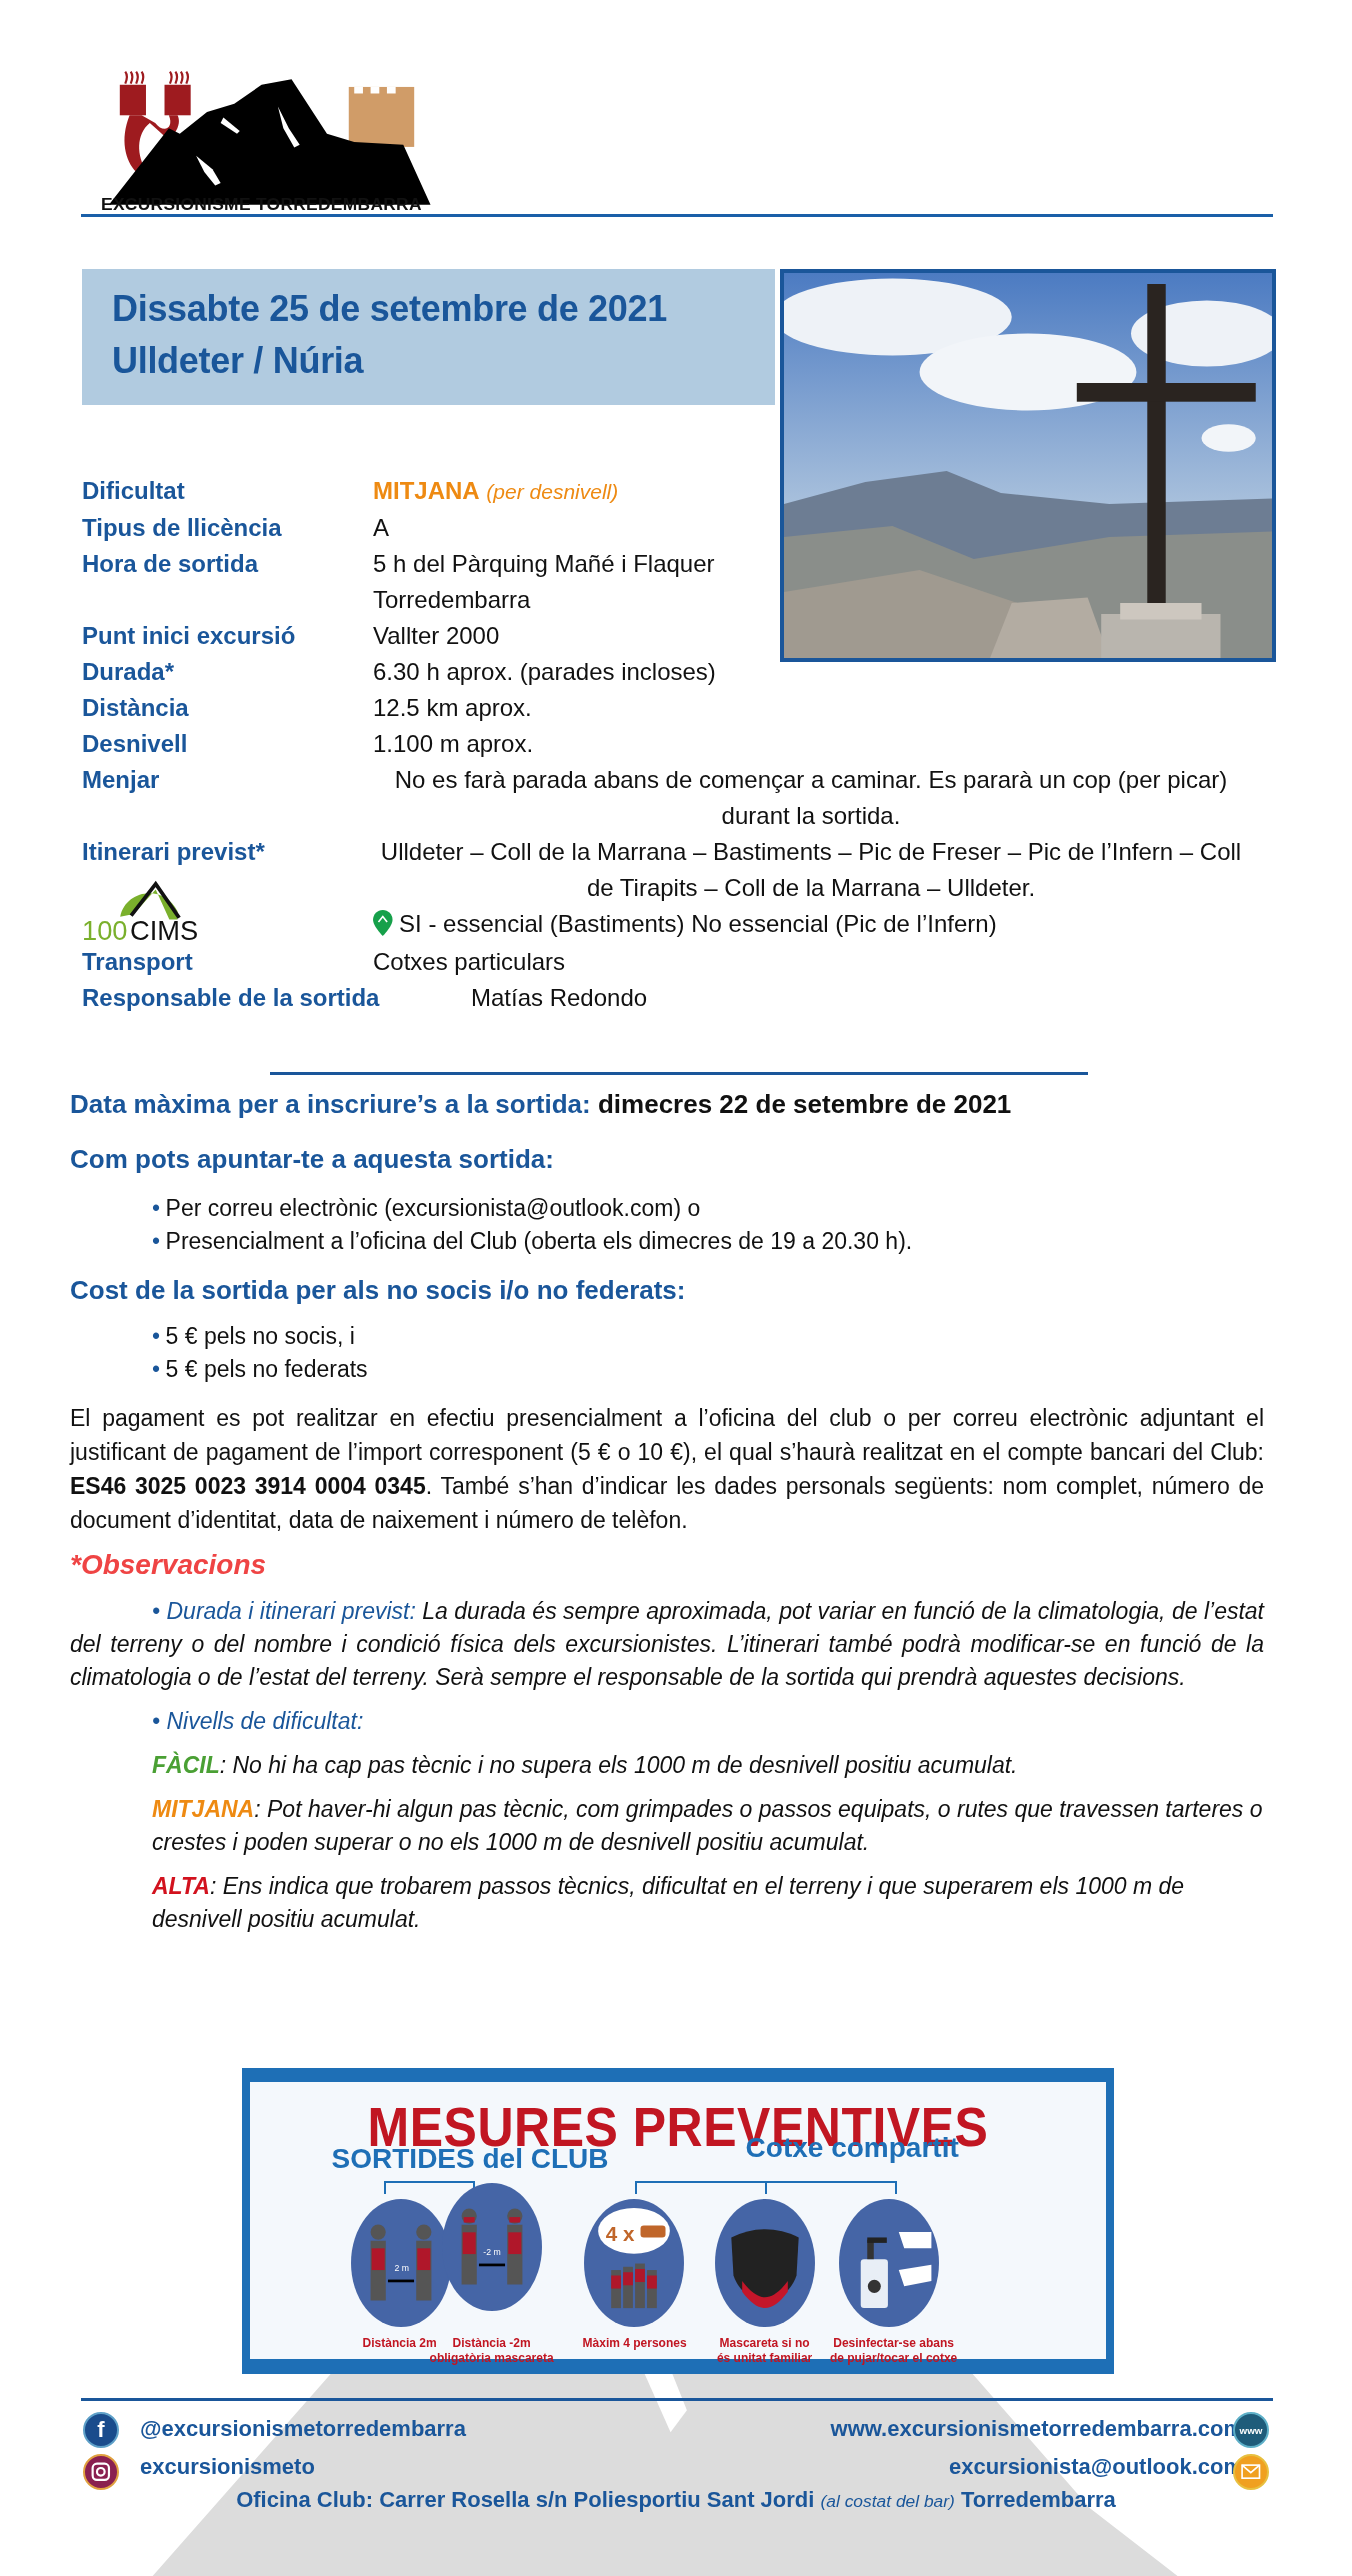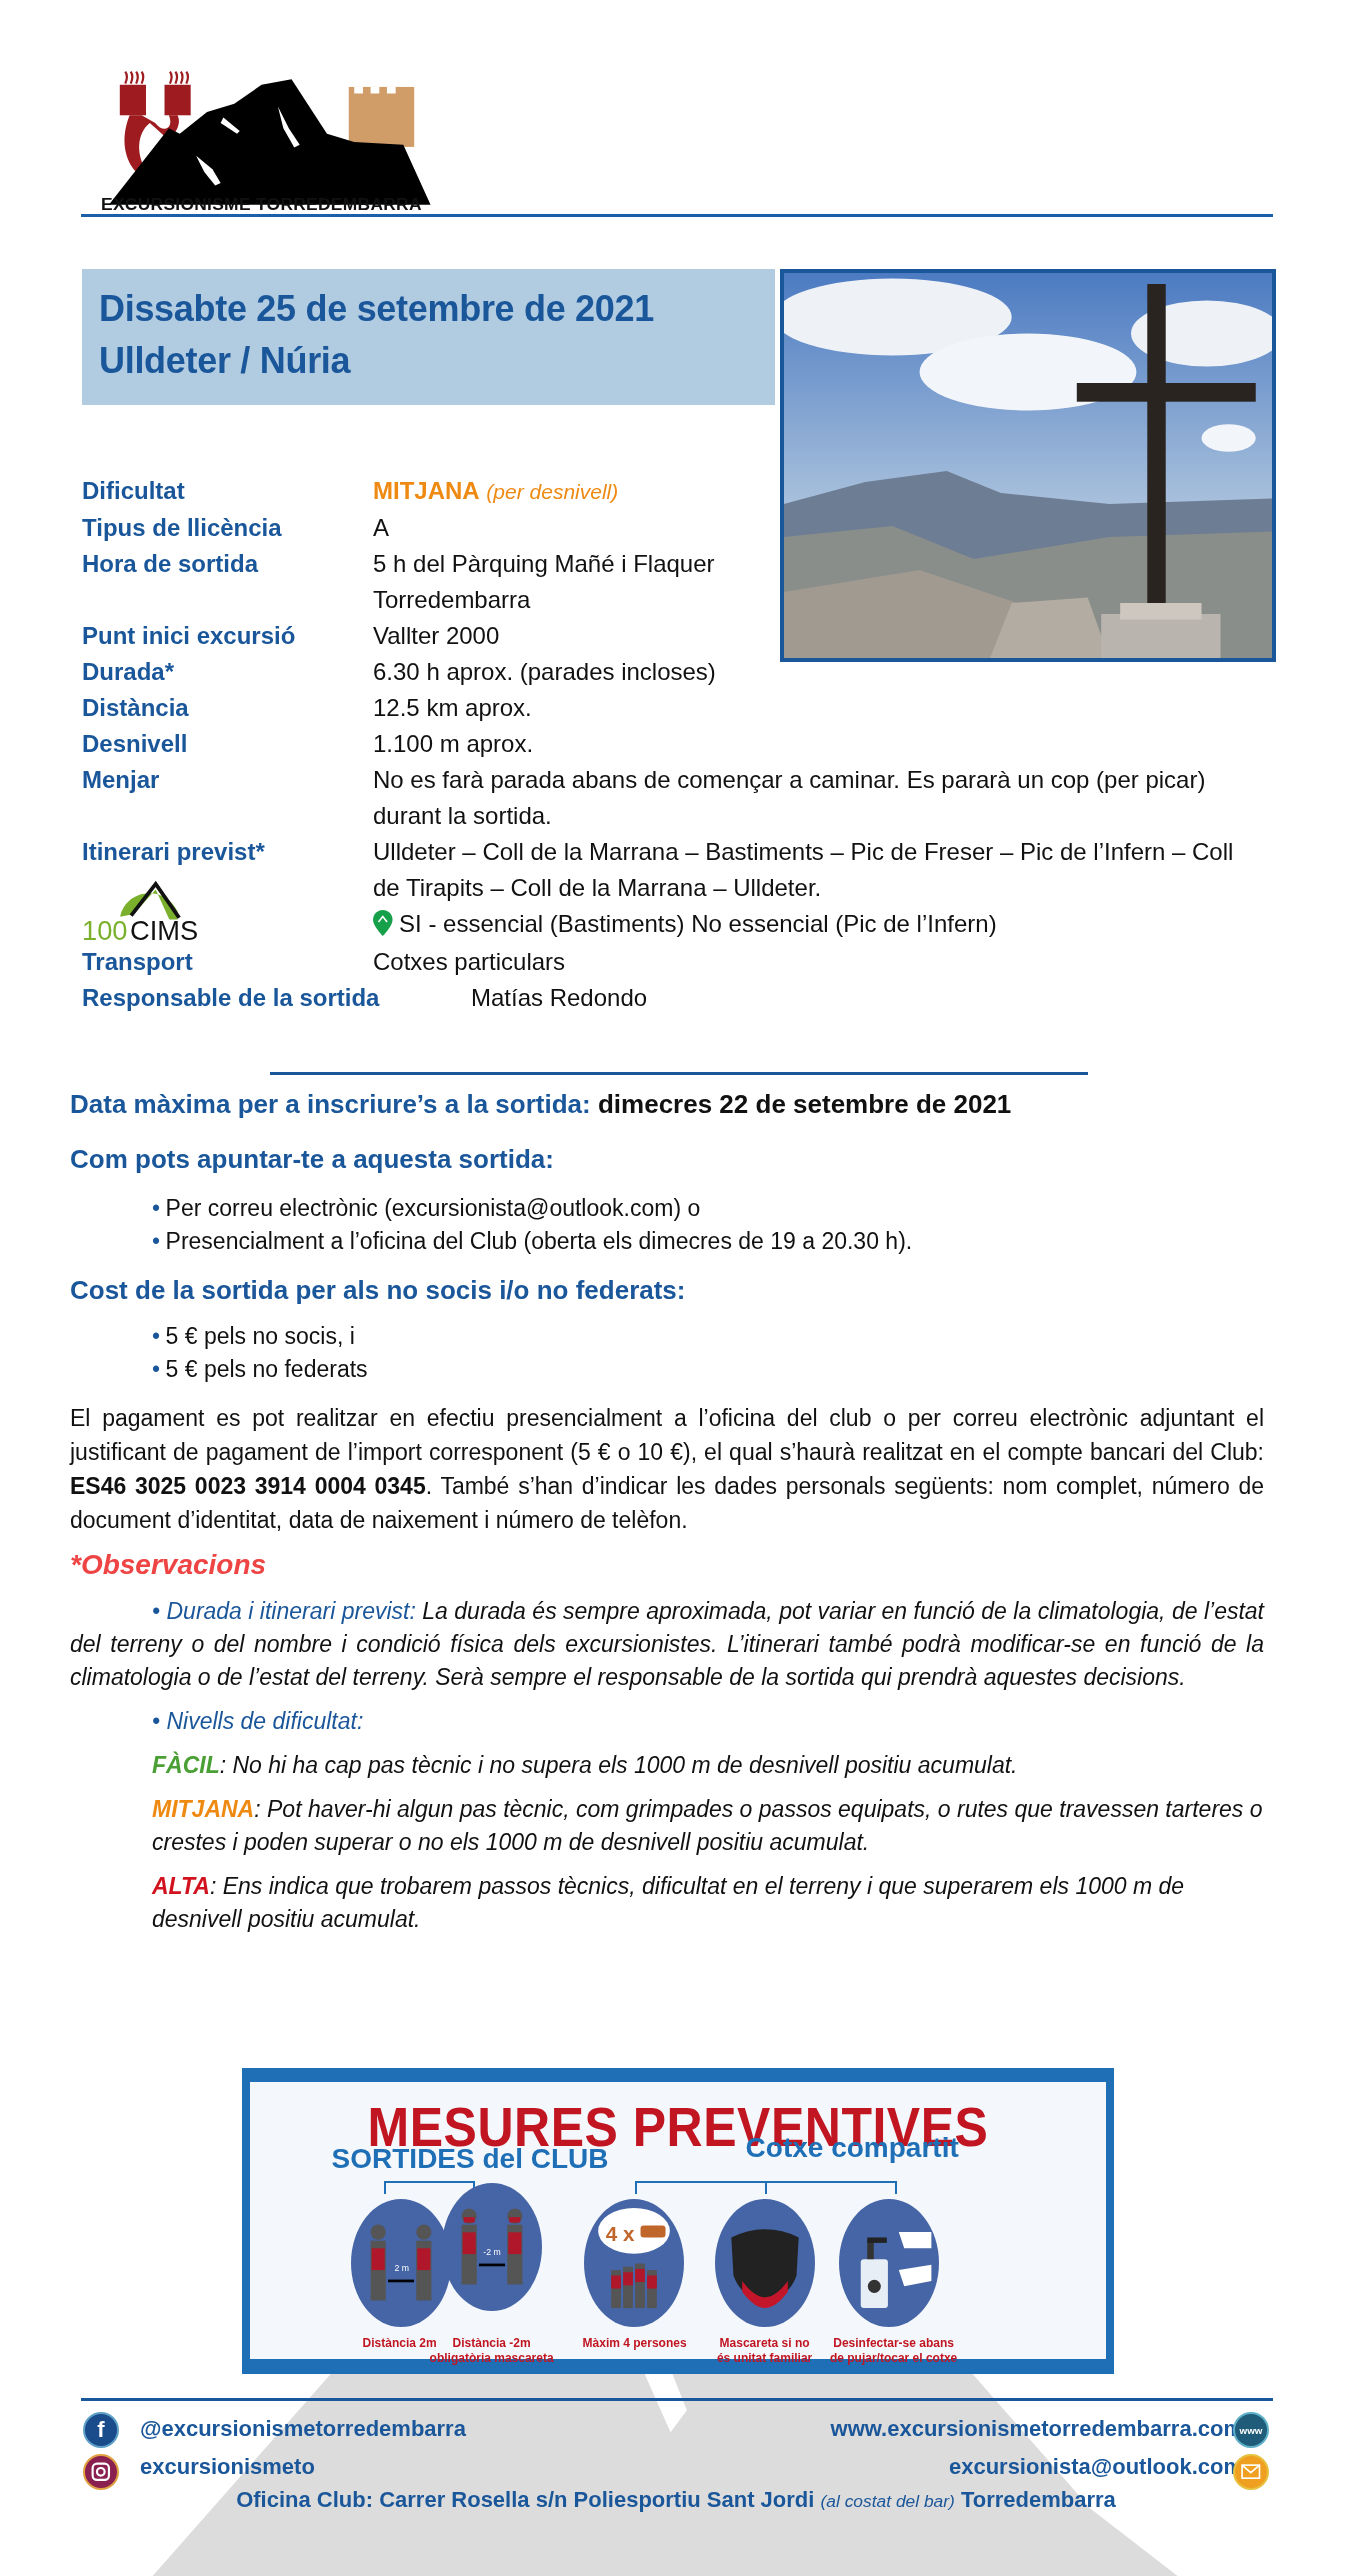--- a/index.html
+++ b/index.html
@@ -9,32 +9,32 @@
 
   
   .watermark { position: absolute; left: 0; top: 2127px; width: 1352px; height: 449px; z-index: 0; }
 
   
   .logo { left: 98px; top: 60px; width: 338px; height: 164px; }
   .logo-text { left: 101px; top: 194px; font-weight: bold; font-size: 17.4px; letter-spacing: 0.3px; color: #111; }
   .rule-top { left: 81px; top: 214px; width: 1192px; height: 3.3px; background: #1a5fa8; }
 
   
-  .title-box { left: 82px; top: 269px; width: 693px; height: 136px; background: #b1cbe0; padding: 14px 17px; }
+  .title-box { left: 82px; top: 269px; width: 693px; height: 136px; background: #b1cbe0; padding: 14px 30px; }
   .title-line { font-family: "Liberation Sans", sans-serif; font-weight: bold; font-size: 36px; color: #1a569a; line-height: 52px; letter-spacing: -0.3px; }
 
   
   .photo { left: 780px; top: 269px; width: 496px; height: 393px; border: 4.4px solid #1a569a; overflow: hidden; }
 
   
   .details { left: 82px; top: 473px; width: 1200px; }
   .row { display: flex; align-items: flex-start; font-size: 24px; line-height: 36px; gap: 48px; }
   .label { width: 243px; flex-shrink: 0; color: #1a569a; font-weight: bold; }
   .val { flex: 1; color: #111; }
-  .val.wide { padding-right: 33px; }
+  .val.wide { padding-right: 33px; text-align: center; }
   .mitjana { color: #ee8a12; font-weight: bold; }
   .mitjana-note { color: #ee8a12; font-style: italic; font-size: 21px; }
   .cims-logo { width: 243px; height: 71px; flex-shrink: 0; position: relative; margin-top: -33px; }
   .pin { display: inline-block; width: 19.6px; height: 26px; vertical-align: -4.4px; margin-right: 6.5px; }
 
   .rule-mid { left: 270px; top: 1072px; width: 818px; height: 3.3px; background: #1a569a; }
 
   .section { position: absolute; left: 70px; width: 1194px; }
   .h-blue { color: #1a569a; font-weight: bold; font-size: 26px; line-height: 38px; }
   .h-black { color: #111; font-weight: bold; }

